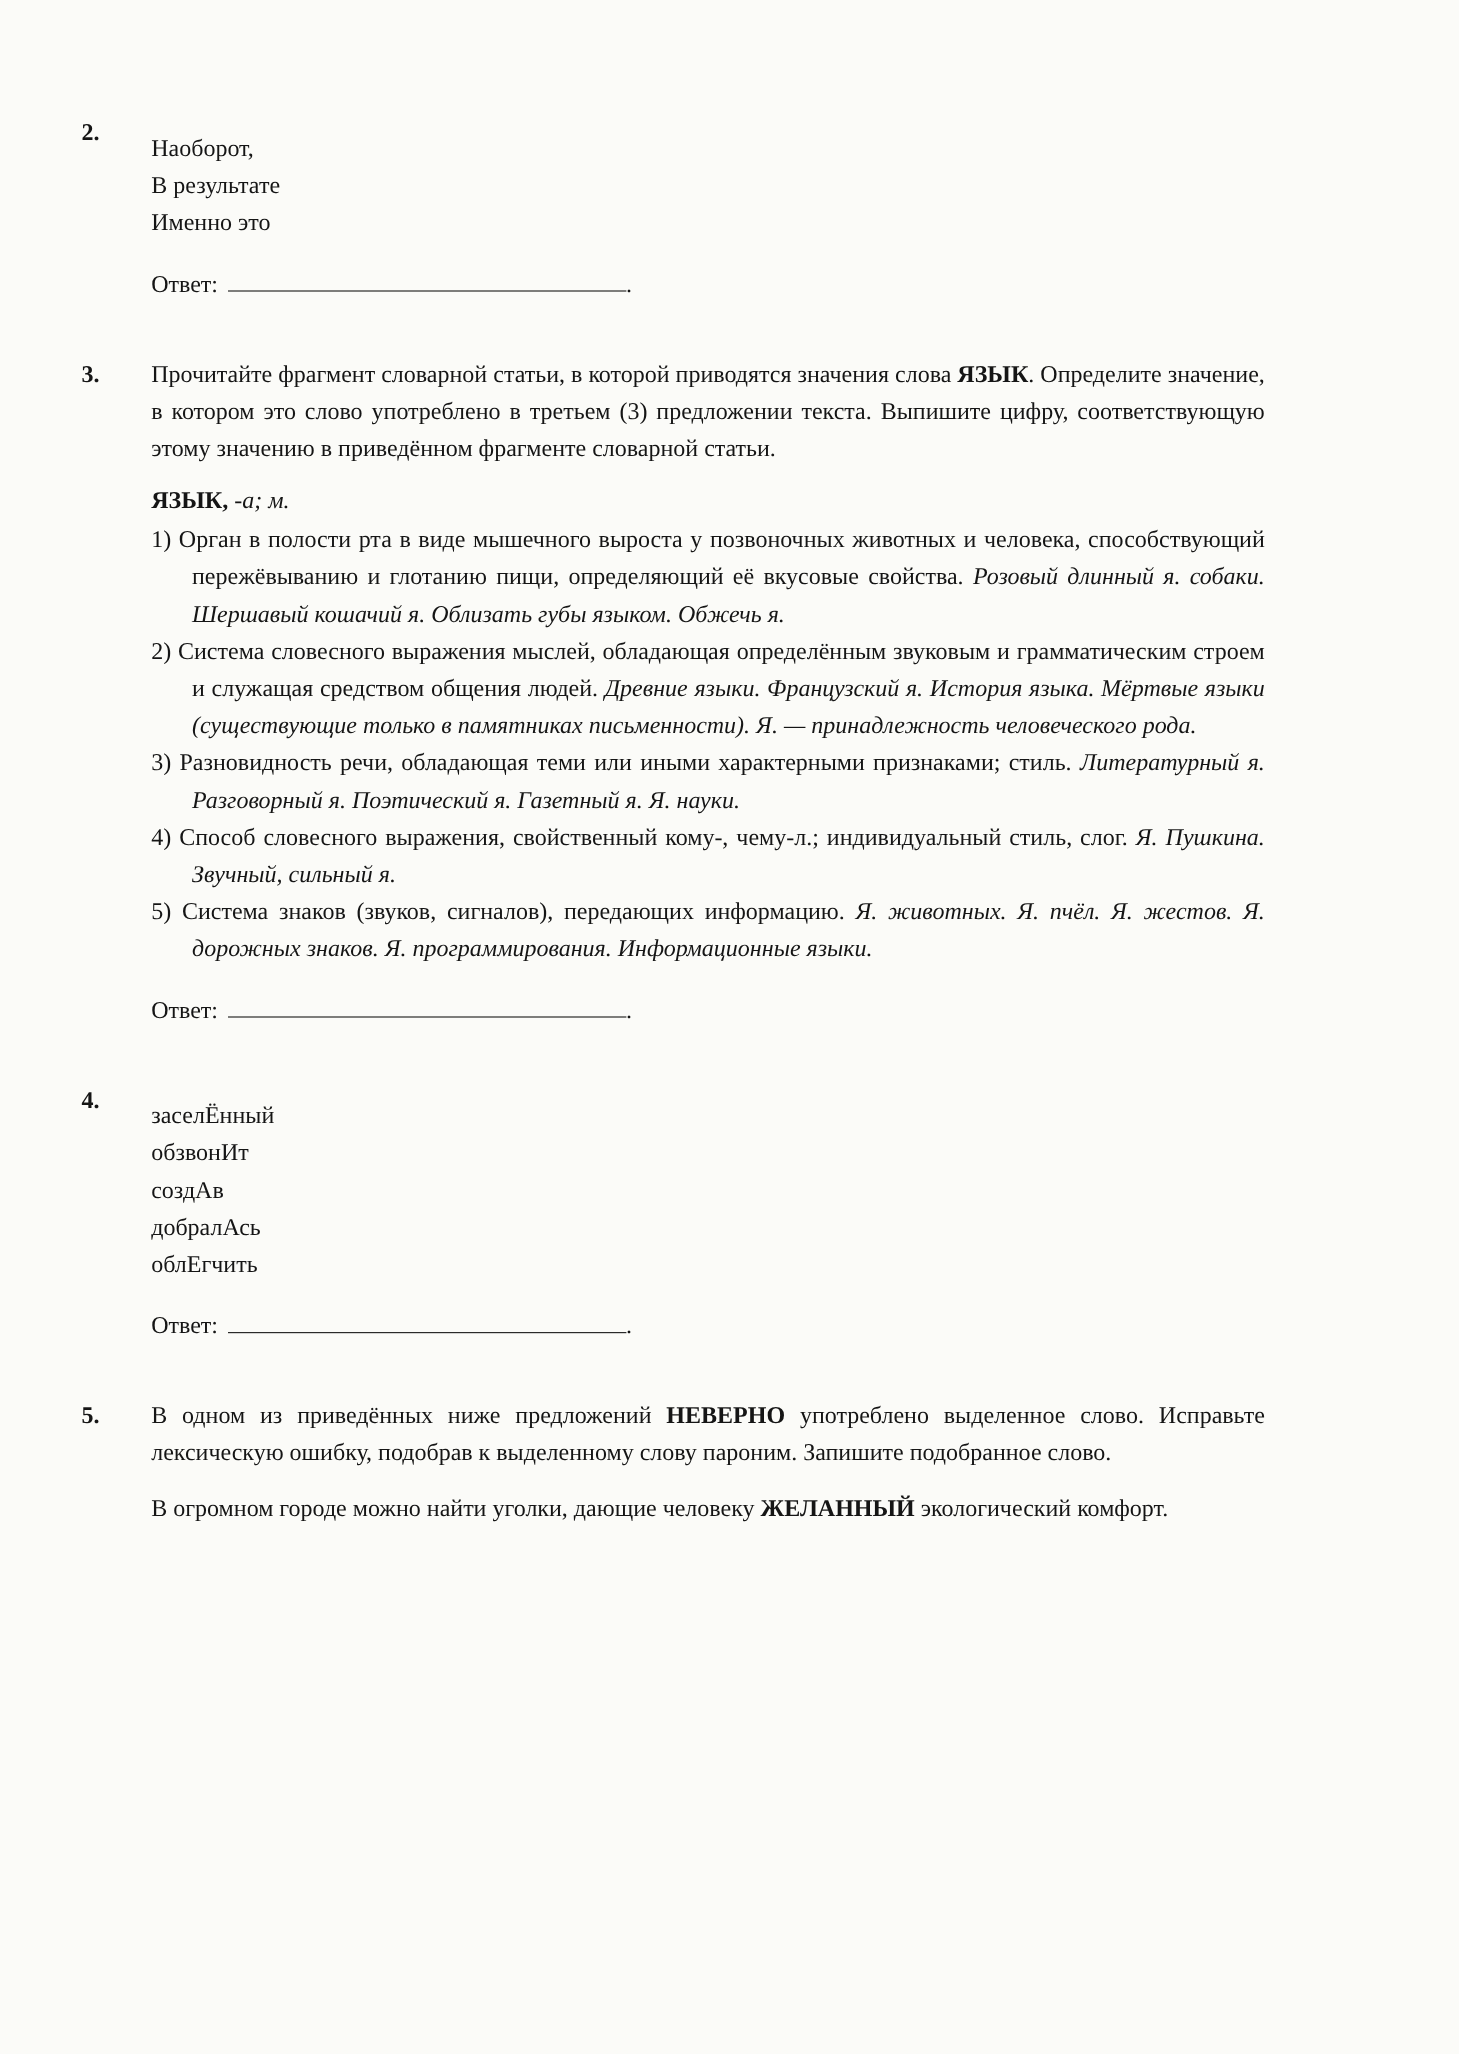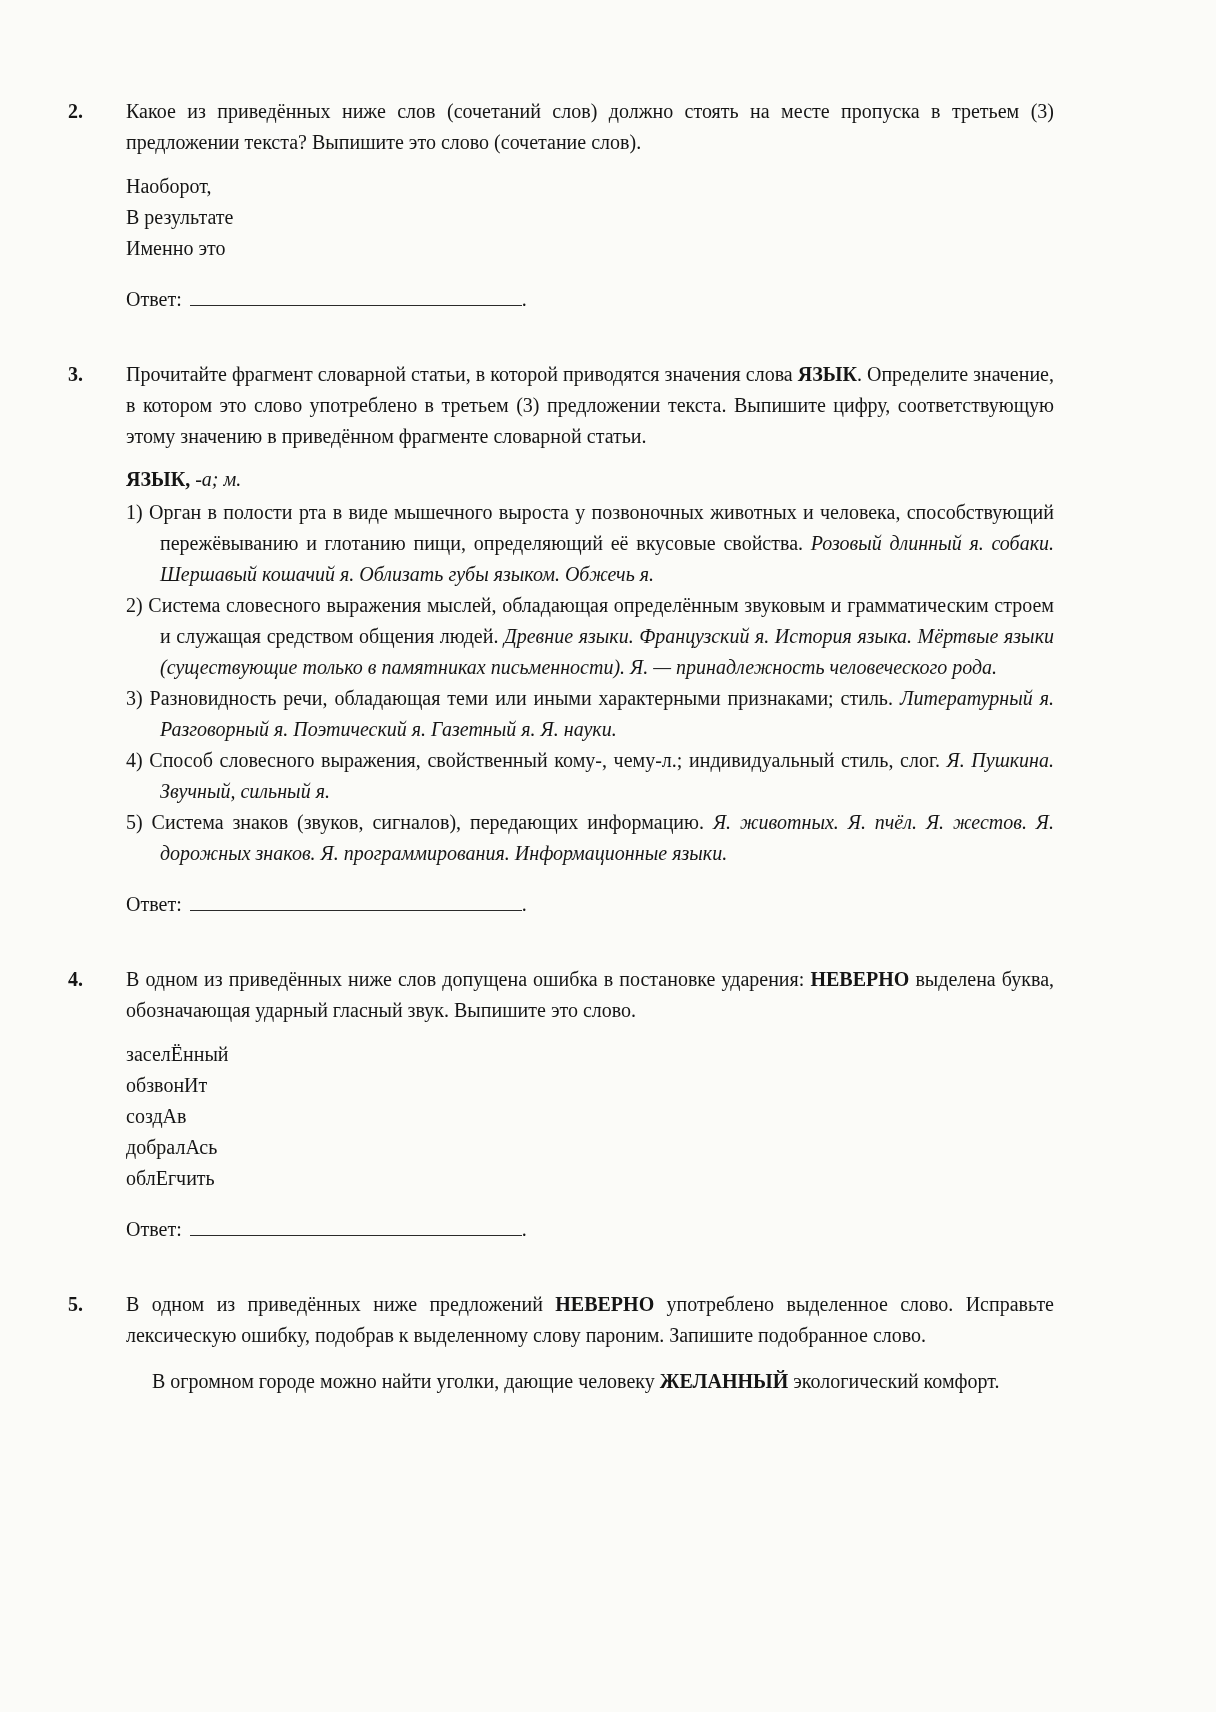--- a/index.html
+++ b/index.html
@@ -39,32 +39,31 @@
     margin-left: 8px;
     vertical-align: baseline;
   }
   .dict-head { margin-top: 12px; }
   .dict-senses { margin-top: 2px; }
   .dict-item {
     text-align: justify;
     padding-left: 34px;
     text-indent: -34px;
   }
-  .sentences { margin-top: 15px; margin-left: 26px; }
+  .sentences { margin-top: 15px; }
   .sentence { text-align: justify; }
 </style>
 </head>
 <body>
 
 <div class="page">
 
   <section class="question">
     <div class="qnum">2.</div>
     <div class="qbody">
-      <p class="prompt"><span>Какое из приведённых ниже слов (сочетаний слов) должно стоять на месте пропуска в третьем (3) предложении текста? Выпишите это слово (сочетание слов).</span></p>
       <div class="options">
         <p class="option">Наоборот,</p>
         <p class="option">В результате</p>
         <p class="option">Именно это</p>
       </div>
       <p class="answer"><span>Ответ:</span><span class="blank"></span><span>.</span></p>
     </div>
   </section>
 
   <section class="question">
@@ -82,21 +81,20 @@
         <p class="dict-item"><span class="dict-num">5)</span><span> Система знаков (звуков, сигналов), передающих информацию. </span><i>Я. животных. Я. пчёл. Я. жестов. Я. дорожных знаков. Я. программирования. Информационные языки.</i></p>
       </div>
 
       <p class="answer"><span>Ответ:</span><span class="blank"></span><span>.</span></p>
     </div>
   </section>
 
   <section class="question">
     <div class="qnum">4.</div>
     <div class="qbody">
-      <p class="prompt"><span>В одном из приведённых ниже слов допущена ошибка в постановке ударения: </span><b>НЕВЕРНО</b><span> выделена буква, обозначающая ударный гласный звук. Выпишите это слово.</span></p>
       <div class="options">
         <p class="option">заселЁнный</p>
         <p class="option">обзвонИт</p>
         <p class="option">создАв</p>
         <p class="option">добралАсь</p>
         <p class="option">облЕгчить</p>
       </div>
       <p class="answer"><span>Ответ:</span><span class="blank"></span><span>.</span></p>
     </div>
   </section>

